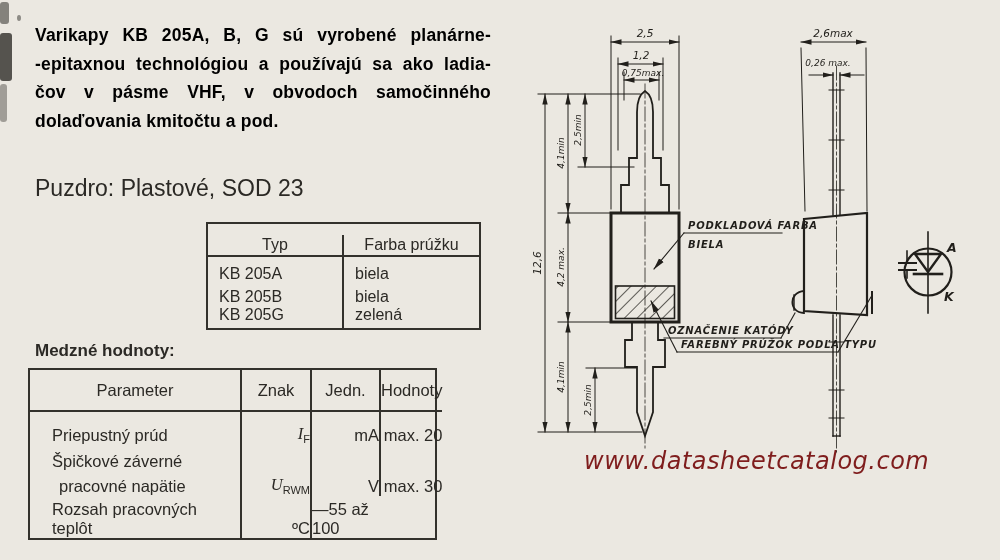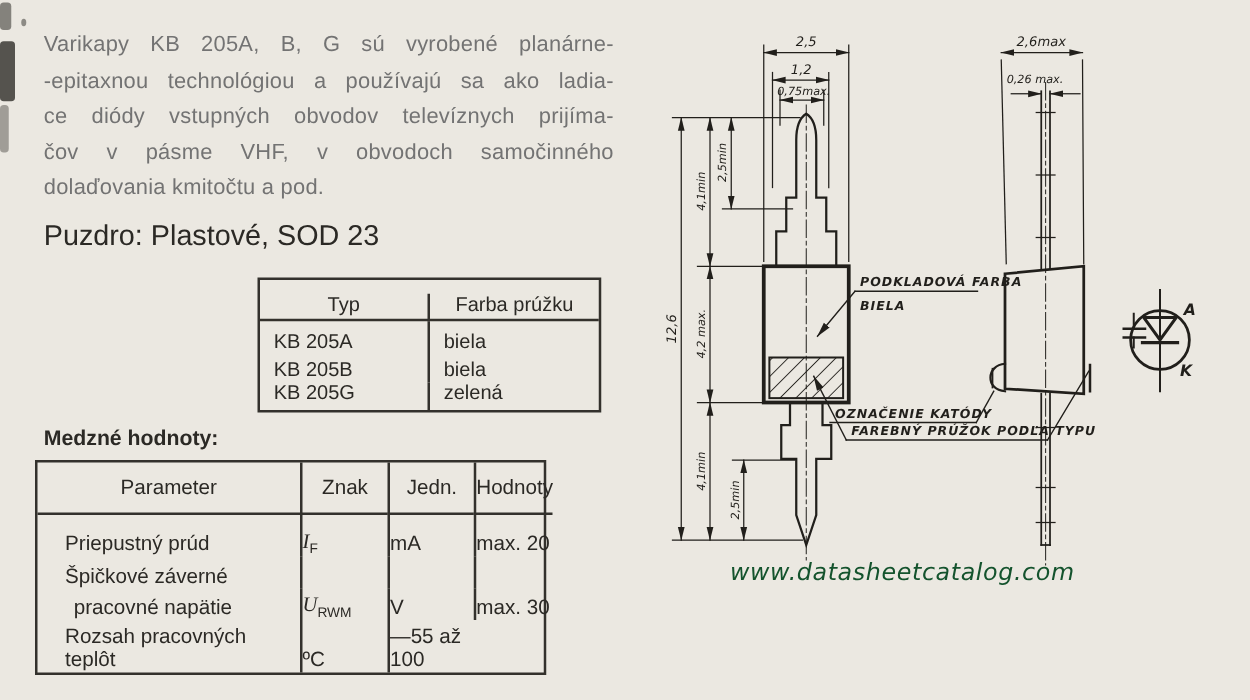--- a/index.html
+++ b/index.html
@@ -7,22 +7,22 @@
     position:relative; width:1000px; height:560px; overflow:hidden;
     background:#ebe8e1;
     font-family:"Liberation Sans", sans-serif;
     color:#2b2925;
   }
   
   .smudge{position:absolute; background:#2f2d29; pointer-events:none;}
   
   .intro{
     position:absolute; left:35px; top:21px; width:456px;
-    font-size:17.5px; font-weight:normal; line-height:28.5px;
-    letter-spacing:.2px; color:#737373;
+    font-size:17.5px; font-weight:bold; line-height:28.5px;
+    letter-spacing:.2px; color:#000000;
   }
   .intro .ln{text-align:justify; text-align-last:justify;}
   .intro .ln.last{text-align-last:left;}
   .plain{position:absolute; font-size:23px; color:#2b2925;}
   .bold{font-weight:bold;}
   
   .t1{
     position:absolute; left:206px; top:222px; width:275px; height:108px;
     border:2px solid #33312c; box-sizing:border-box;
     display:grid; grid-template-columns:136px 1fr;
@@ -37,29 +37,29 @@
   .t2{
     position:absolute; left:28px; top:368px; width:409px; height:172px;
     border:2px solid #33312c; box-sizing:border-box;
     display:grid; grid-template-columns:210px 70px 69px 1fr;
     grid-template-rows:42px 33px 26px 25px 1fr;
     font-size:16.5px;
   }
   .t2 .hc{border-bottom:2px solid #33312c; display:flex; align-items:center; justify-content:center;}
   .t2 .bl{border-left:2px solid #33312c;}
   .t2 .pc{padding-left:22px; display:flex; align-items:flex-end;}
-  .t2 .cc{display:flex; align-items:flex-end; justify-content:flex-start;}
+  .t2 .cc{display:flex; align-items:flex-end; justify-content:flex-end;}
   .t2 .ind{padding-left:29px;}
   .t2 sub{font-size:11px; line-height:1;}
   .t2 i{font-family:"Liberation Serif", serif;}
   
   .watermark{
     position:absolute; left:584px; top:447px;
     font-family:"DejaVu Sans", sans-serif; font-style:italic;
-    font-size:19px; color:#14532d; letter-spacing:.5px;
+    font-size:24px; color:#7f1d1d; letter-spacing:.5px;
   }
   
   svg text{font-family:"DejaVu Sans", sans-serif; fill:#211f1b;}
   .dim{font-style:italic; font-size:10.5px;}
   .dimsm{font-style:italic; font-size:9px;}
   .lbl{font-style:italic; font-size:10px; font-weight:bold; letter-spacing:.8px;}
   .sym{font-style:italic; font-size:12.5px; font-weight:bold;}
 </style>
 </head>
 <body>
@@ -67,21 +67,20 @@
 <div id="page">
 
   <div class="smudge" style="left:0;top:33px;width:12px;height:48px;opacity:.8;border-radius:3px;"></div>
   <div class="smudge" style="left:0;top:84px;width:7px;height:38px;opacity:.4;border-radius:3px;"></div>
   <div class="smudge" style="left:17px;top:15px;width:4px;height:6px;opacity:.5;border-radius:50%;"></div>
   <div class="smudge" style="left:0;top:2px;width:9px;height:22px;opacity:.55;border-radius:3px;"></div>
 
   <div class="intro">
     <div class="ln">Varikapy KB 205A, B, G sú vyrobené planárne-</div>
     <div class="ln">-epitaxnou technológiou a používajú sa ako ladia-</div>
-    <div class="ln">ce diódy vstupných obvodov televíznych prijíma-</div>
     <div class="ln">čov v pásme VHF, v obvodoch samočinného</div>
     <div class="ln last">dolaďovania kmitočtu a pod.</div>
   </div>
 
   <div class="plain" style="left:35px;top:175px;">Puzdro: Plastové, SOD 23</div>
 
   <div class="t1">
     <div class="hc c1">Typ</div>
     <div class="hc">Farba prúžku</div>
     <div class="dc c1 r1">KB 205A</div>

